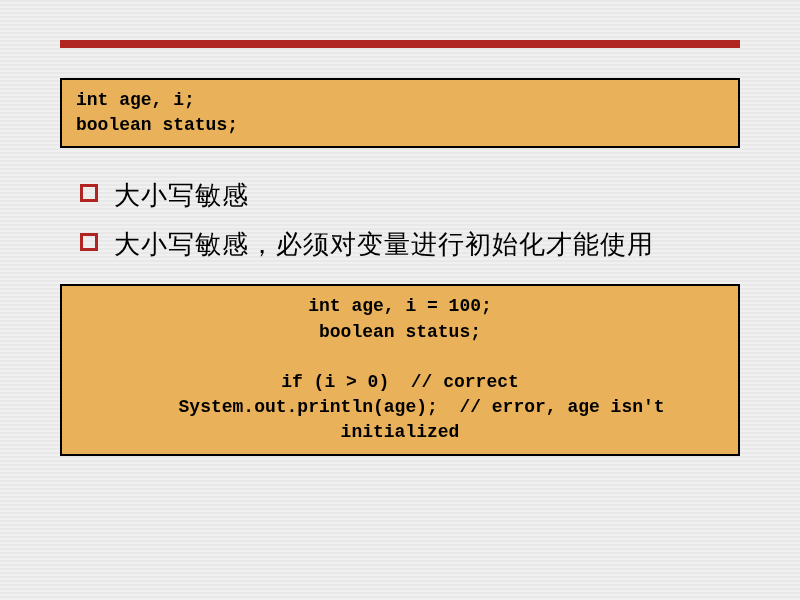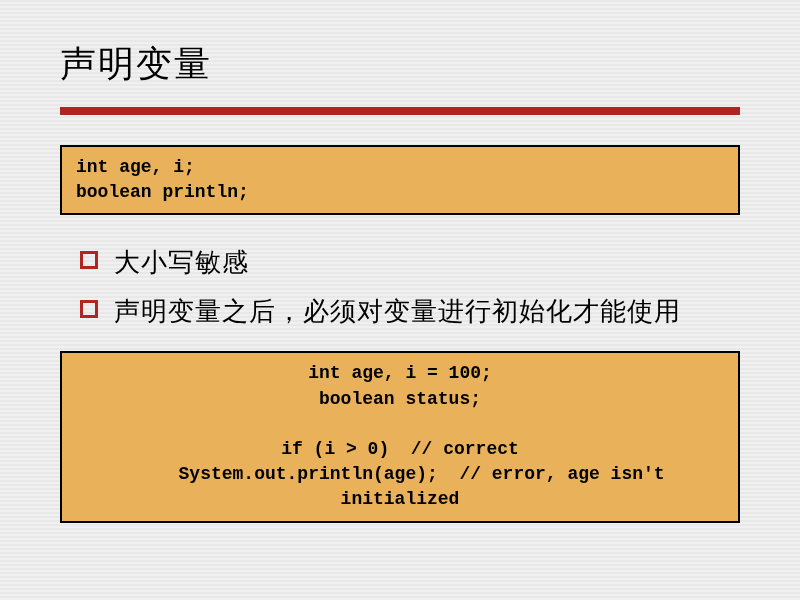--- a/index.html
+++ b/index.html
@@ -71,34 +71,33 @@
     font-size: 26px;
     color: #000;
     line-height: 1.5;
     letter-spacing: 1px;
   }
 </style>
 </head>
 <body>
 
 <div class="slide">
-  <h1 class="title">声明变量</h1>
   <div class="red-bar"></div>
 
   <div class="code-box">int age, i;
-boolean println;</div>
+boolean status;</div>
 
   <div class="bullets">
     <div class="bullet-row">
       <div class="bullet-square"></div>
       <div class="bullet-text">大小写敏感</div>
     </div>
     <div class="bullet-row">
       <div class="bullet-square"></div>
-      <div class="bullet-text">声明变量之后，必须对变量进行初始化才能使用</div>
+      <div class="bullet-text">大小写敏感，必须对变量进行初始化才能使用</div>
     </div>
   </div>
 
   <div class="code-box bottom">int age, i = 100;
 boolean status;
 
 if (i &gt; 0)  // correct
     System.out.println(age);  // error, age isn't
 initialized</div>
 </div>

